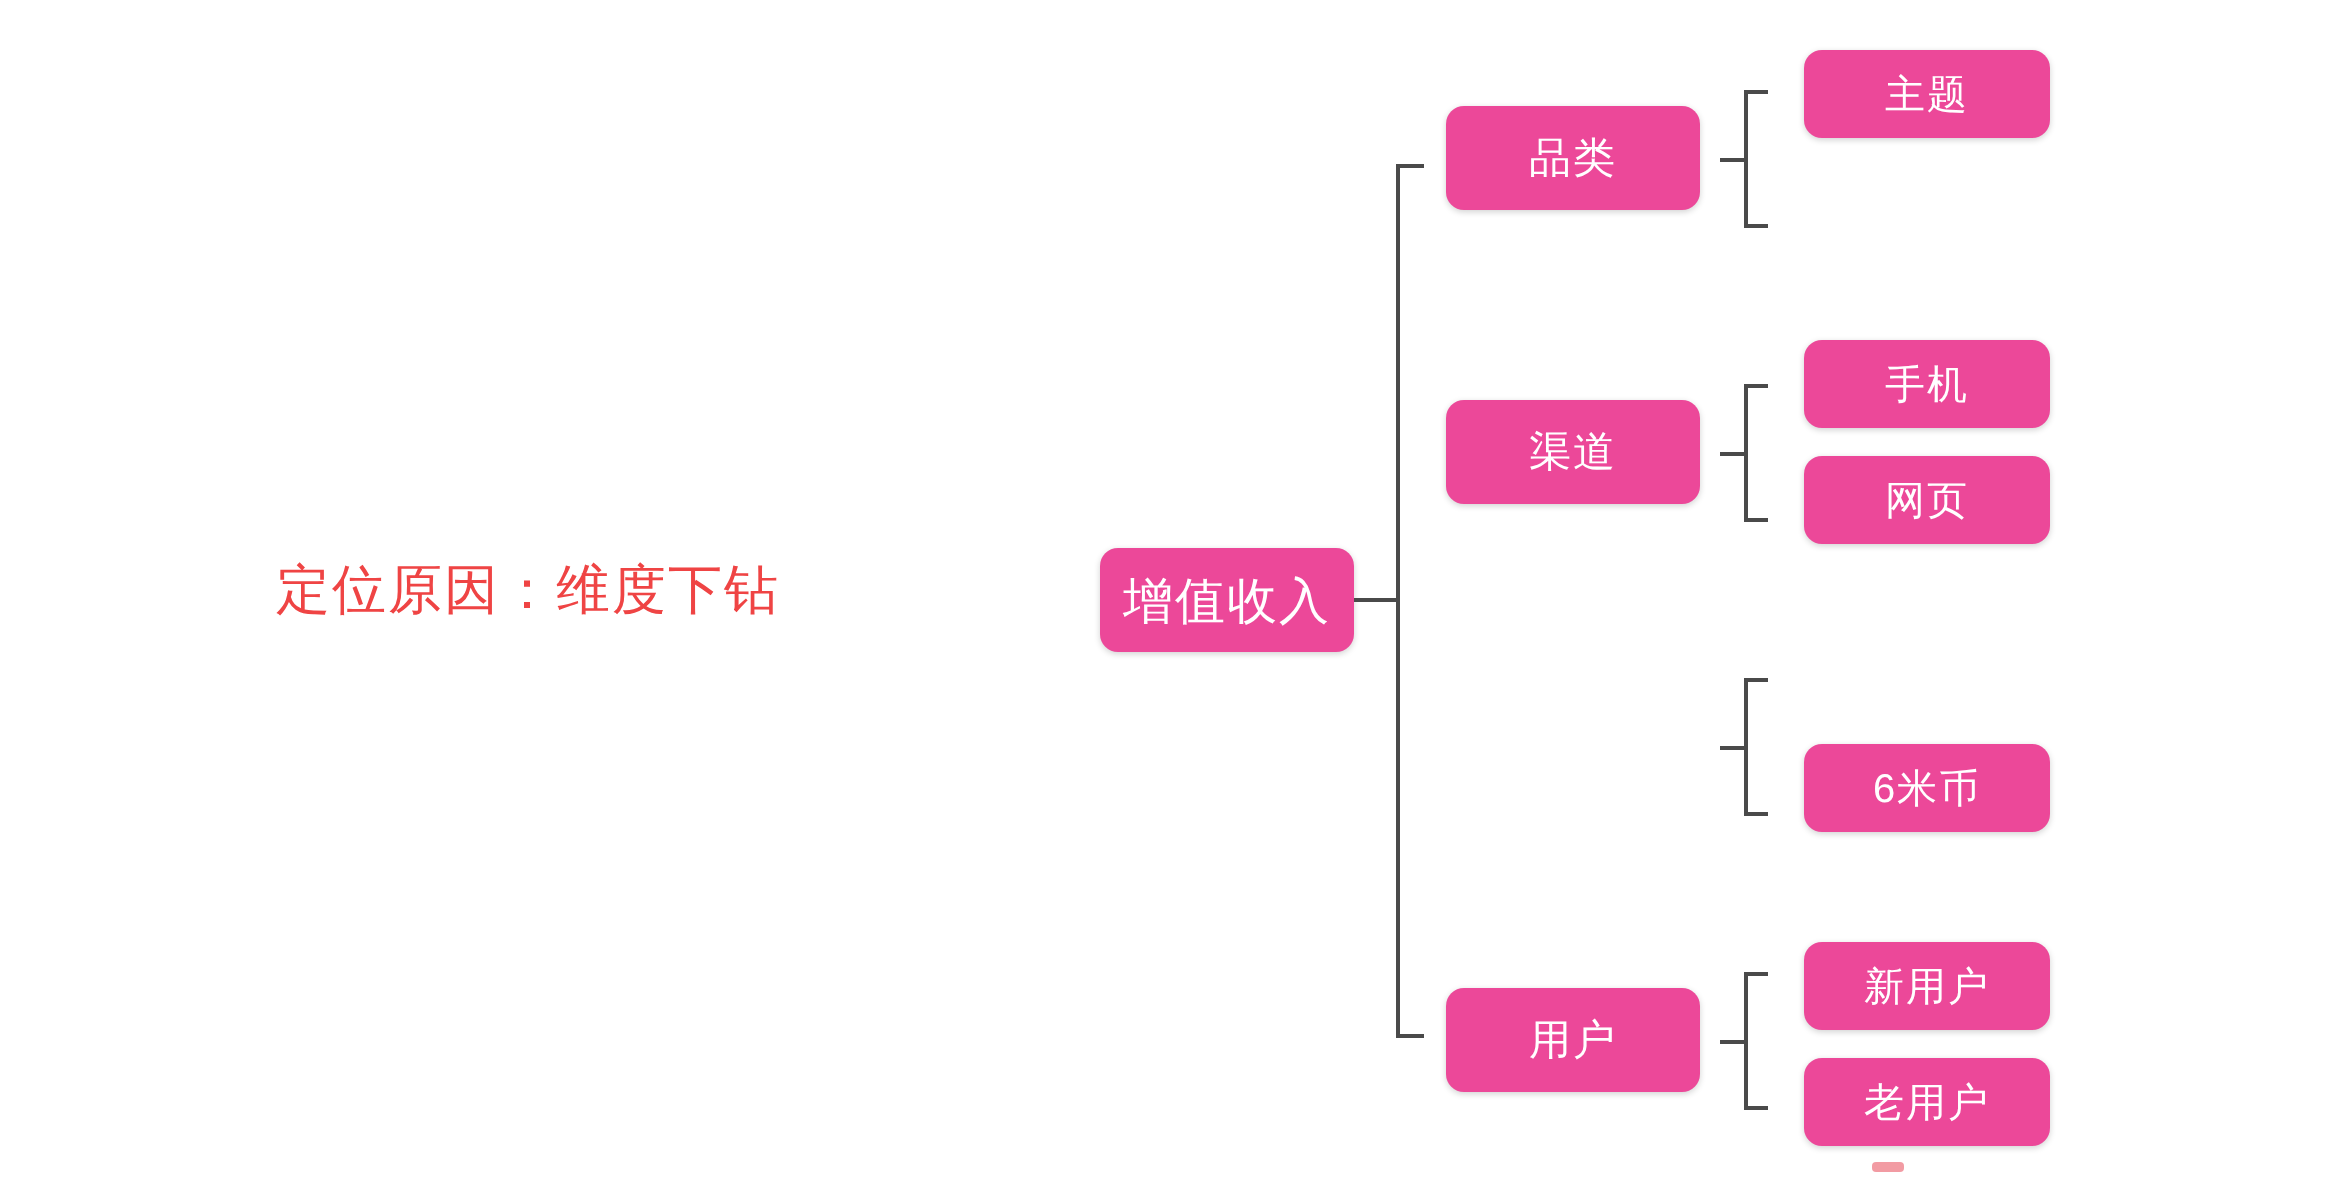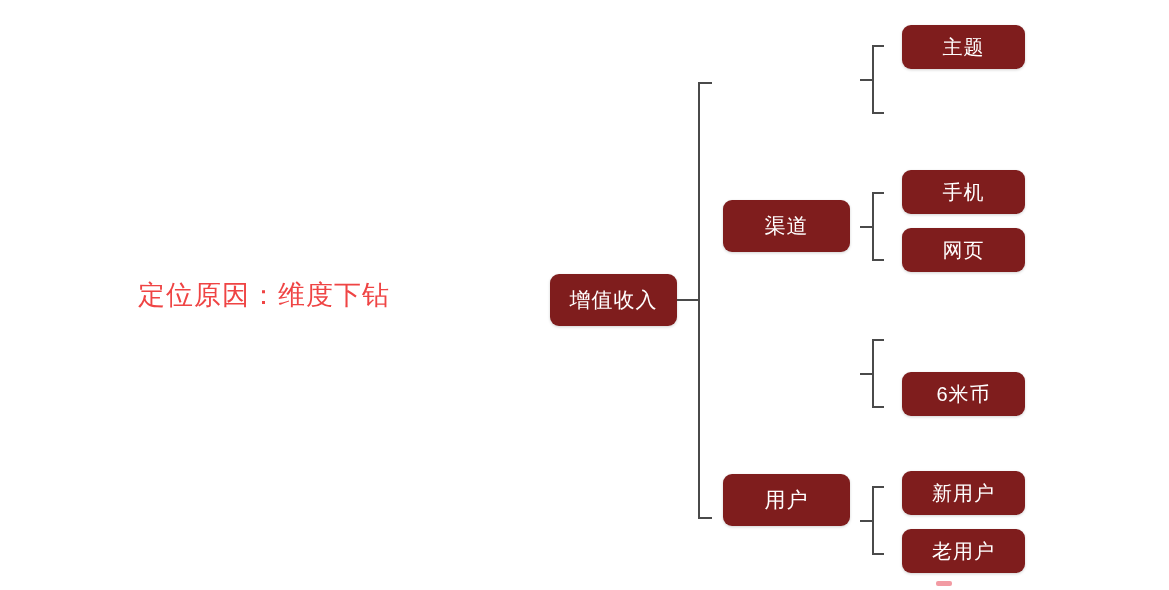--- a/index.html
+++ b/index.html
@@ -26,37 +26,37 @@
     font-size: 27px;
     line-height: 34px;
     color: #ef4444;
     letter-spacing: 1px;
     white-space: nowrap;
   }
 
   
   .node {
     position: absolute;
-    background: #7f1d1d;
+    background: #ec4899;
     color: #ffffff;
     border-radius: 9px;
     display: flex;
     align-items: center;
     justify-content: center;
     text-align: center;
     white-space: nowrap;
     box-shadow: 0 1px 3px rgba(0,0,0,0.18);
     box-sizing: border-box;
   }
   .node-root {
     left: 550px;
     top: 274px;
     width: 127px;
     height: 52px;
-    font-size: 21px;
+    font-size: 25px;
     letter-spacing: 1px;
   }
   .node-branch {
     left: 723px;
     width: 127px;
     height: 52px;
     font-size: 21px;
     letter-spacing: 1px;
   }
   .node-leaf {
@@ -120,20 +120,23 @@
 
   <div class="slide-title">定位原因：维度下钻</div>
 
   <div class="node node-root">
     <span>增值收入</span>
   </div>
 
   <div class="stub stub-main"></div>
   <div class="bracket bracket-main"></div>
 
+  <div class="node node-branch" style="top:53px">
+    <span>品类</span>
+  </div>
   <div class="stub stub-sub" style="top:79px"></div>
   <div class="bracket bracket-sub" style="top:45px"></div>
   <div class="node node-leaf" style="top:25px">
     <span>主题</span>
   </div>
 
   <div class="node node-branch" style="top:200px">
     <span>渠道</span>
   </div>
   <div class="stub stub-sub" style="top:226px"></div>
@@ -144,21 +147,21 @@
   <div class="node node-leaf" style="top:228px">
     <span>网页</span>
   </div>
 
   <div class="stub stub-sub" style="top:373px"></div>
   <div class="bracket bracket-sub" style="top:339px"></div>
   <div class="node node-leaf" style="top:372px">
     <span>6米币</span>
   </div>
 
-  <div class="node node-branch" style="top:474px">
+  <div class="node node-branch" style="top:494px">
     <span>用户</span>
   </div>
   <div class="stub stub-sub" style="top:520px"></div>
   <div class="bracket bracket-sub" style="top:486px"></div>
   <div class="node node-leaf" style="top:471px">
     <span>新用户</span>
   </div>
   <div class="node node-leaf" style="top:529px">
     <span>老用户</span>
   </div>

